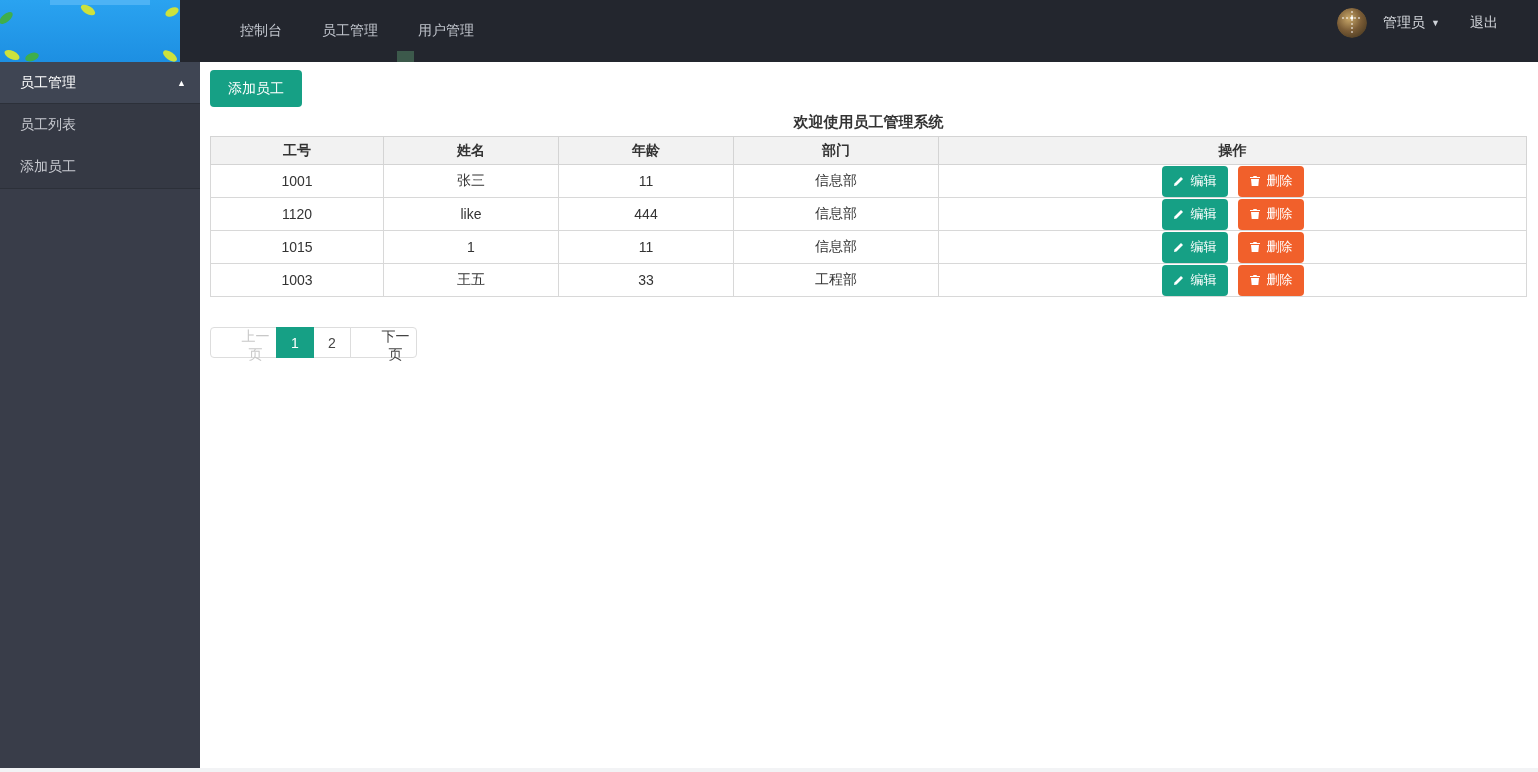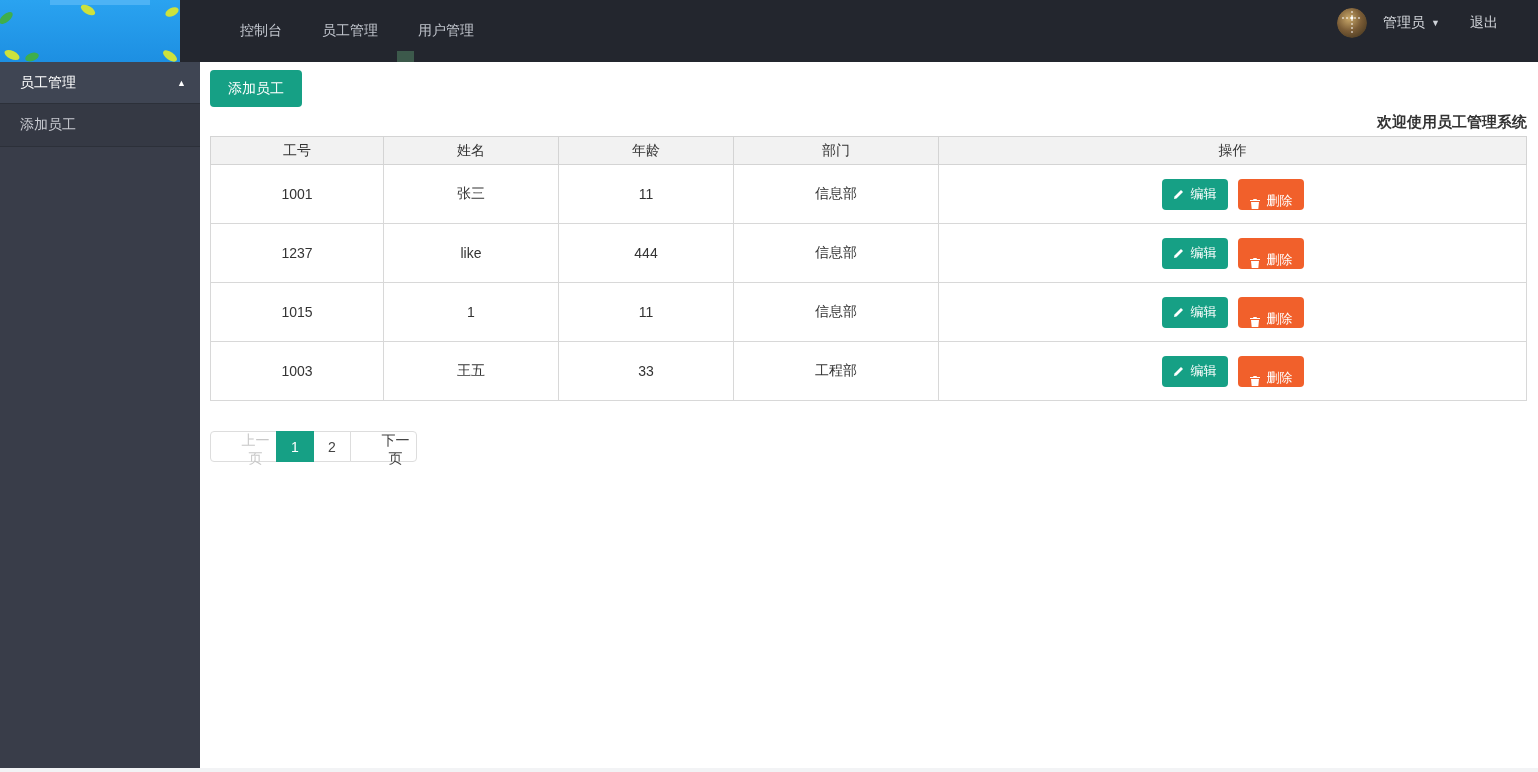--- a/index.html
+++ b/index.html
@@ -31,33 +31,33 @@
   .submenu { background:#353944; border-bottom:1px solid #2c3039; }
   .submenu-item { height:42px; color:#c8cad0; font-size:14px; display:flex; align-items:center;
                   padding-left:20px; cursor:pointer; }
 
   
   .main { position:absolute; top:62px; left:200px; width:1338px; height:706px;
           background:#ffffff; padding:8px 11px 0 10px; }
   .btn-add { display:inline-block; height:37px; padding:0 18px; background:#16a085;
              color:#ffffff; font-size:14px; border:none; border-radius:4px; cursor:pointer;
              font-family:inherit; }
-  .welcome { text-align:right; font-size:15px; font-weight:bold; color:#333333; margin-top:6px; }
+  .welcome { text-align:center; font-size:15px; font-weight:bold; color:#333333; margin-top:6px; }
 
   table { width:1317px; border-collapse:collapse; table-layout:fixed; margin-top:4px; }
-  th { background:#f2f2f2; border:1px solid #d4d4d4; font-size:14px; font-weight:normal;
+  th { background:#f2f2f2; border:1px solid #d4d4d4; font-size:14px; font-weight:bold;
        color:#333; height:28px; text-align:center; }
-  td { border:1px solid #d8d8d8; font-size:14px; color:#333; height:59px; text-align:center; }
+  td { border:1px solid #d8d8d8; font-size:14px; color:#333; height:33px; text-align:center; }
 
   .op-cell { text-align:center; }
   .btn-edit, .btn-del { display:inline-flex; align-items:center; justify-content:center; gap:6px;
         height:31px; min-width:65px; padding:0 11px; border:none; border-radius:4px;
         color:#ffffff; font-size:13px; cursor:pointer; font-family:inherit; vertical-align:middle; }
   .btn-edit { background:#16a085; margin-right:10px; }
-  .btn-del  { background:#f1602b;align-items:flex-end; }
+  .btn-del  { background:#f1602b; }
   .ico { display:inline-flex; align-items:center; }
 
   
   .pagination { margin-top:30px; display:inline-flex; }
   .page { height:31px; background:#ffffff; border:1px solid #dddddd; font-size:14px;
           color:#444444; cursor:pointer; font-family:inherit; margin-left:-1px; }
   .page:first-child { margin-left:0; border-radius:4px 0 0 4px; }
   .page:last-child { border-radius:0 4px 4px 0; }
   .page.wide { width:67px;padding-left:24px; }
   .page.num { width:38px; }
@@ -130,20 +130,21 @@
     <a class="logout">退出</a>
   </div>
 </header>
 
 <aside class="sidebar">
   <div class="menu-header">
     <span>员工管理</span>
     <span class="caret-up">▲</span>
   </div>
   <div class="submenu">
+    <div class="submenu-item">员工列表</div>
     <div class="submenu-item">添加员工</div>
   </div>
 </aside>
 
 <main class="main">
   <button class="btn-add">添加员工</button>
 
   <div class="welcome">欢迎使用员工管理系统</div>
 
   <table>
@@ -181,21 +182,21 @@
             <span class="ico">
                 <svg width="12" height="12" viewBox="0 0 12 12">
                   <path fill="#fff" d="M4.5 1h3l.5 1H11v1H1V2h3zM2 4h8l-.7 7H2.7z"></path>
                 </svg>
               </span>
             <span>删除</span>
           </button>
         </td>
       </tr>
       <tr>
-        <td>1237</td>
+        <td>1120</td>
         <td>like</td>
         <td>444</td>
         <td>信息部</td>
         <td class="op-cell">
           <button class="btn-edit">
             <span class="ico">
                 <svg width="12" height="12" viewBox="0 0 12 12">
                   <path fill="#fff" d="M1.5 8.5L8 2l2 2-6.5 6.5L1 11z"></path>
                 </svg>
               </span>

